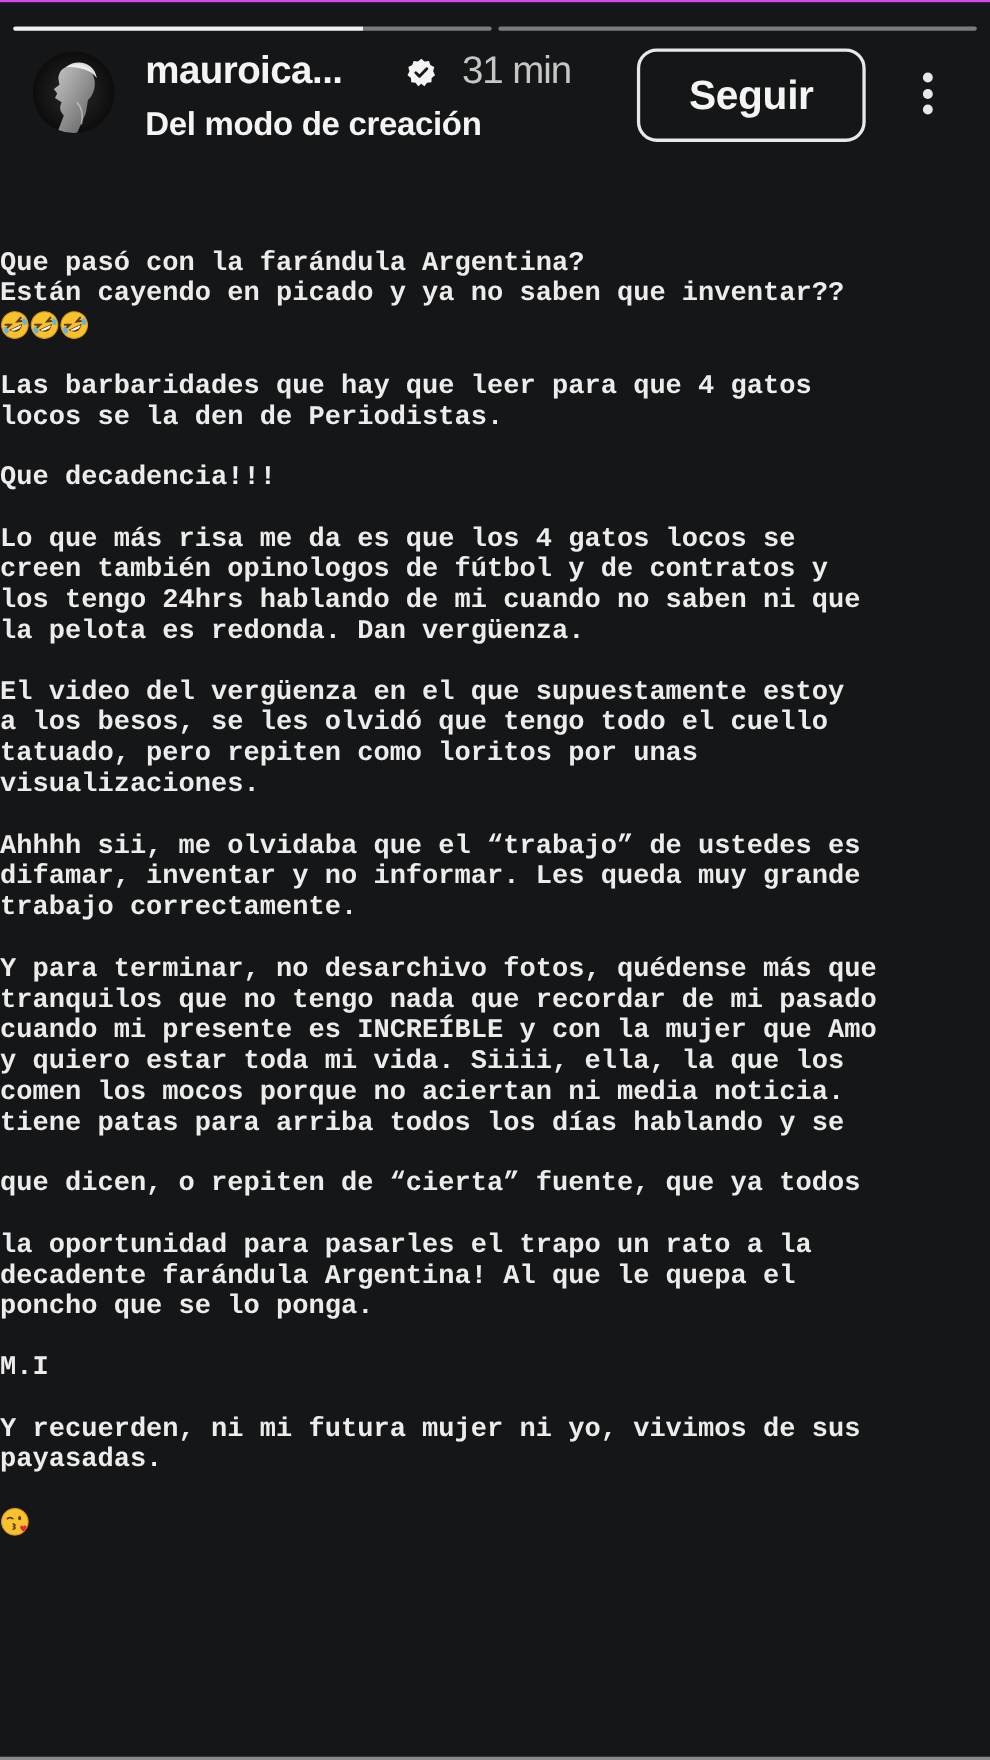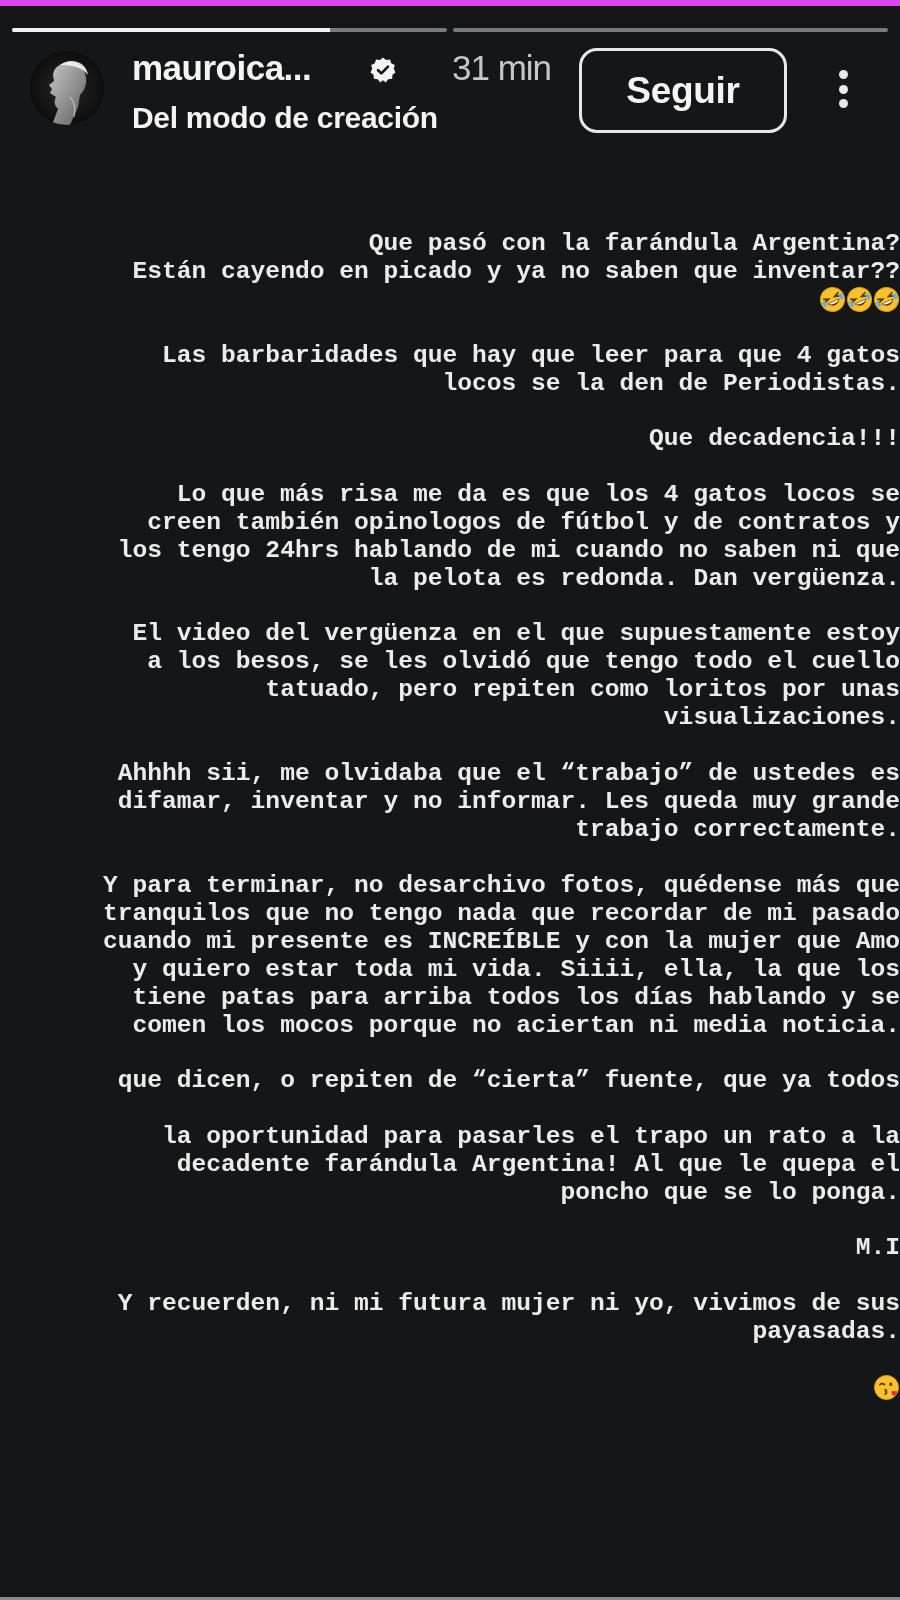--- a/index.html
+++ b/index.html
@@ -5,21 +5,21 @@
   * { box-sizing: border-box; margin: 0; padding: 0; }
   html, body {
     width: 900px; height: 1600px;
     background: #151617;
     overflow: hidden;
   }
   #story {
     position: relative;
     width: 900px; height: 1600px;
     background: #151617;
-    border-top: 6px solid #d946ef;
+    border-top: 2px solid #d946ef;
     border-bottom: 3px solid #8a8a8a;
     font-family: "Liberation Sans", sans-serif;
     color: #f2f2f2;
   }
   
   .progress {
     position: absolute; top: 22px; left: 12px; right: 12px;
     height: 4px; display: flex; gap: 6px;
   }
   .seg {
@@ -42,21 +42,20 @@
     letter-spacing: -0.5px; white-space: nowrap;
   }
   .verified {
     position: absolute; left: 369px; top: 50px;
     width: 28px; height: 28px;
   }
   .time {
     position: absolute; left: 420px; top: 42px;
     font-size: 35px; color: #c6c6c6; white-space: nowrap;
     letter-spacing: -1px;
-    margin-left: 32px;
   }
   .subtitle {
     position: absolute; left: 132px; top: 95px;
     font-size: 30px; font-weight: bold; color: #f4f4f4;
     letter-spacing: -0.3px; white-space: nowrap;
   }
   .follow-btn {
     position: absolute; left: 579px; top: 42px;
     width: 208px; height: 85px;
     border: 3px solid #e8e8e8; border-radius: 18px;
@@ -71,21 +70,21 @@
     width: 34px; height: 46px;
     display: flex; flex-direction: column; align-items: center; justify-content: space-between;
     padding: 4px 0; cursor: pointer;
   }
   .more-btn .dot {
     width: 9px; height: 9px; border-radius: 50%; background: #e8e8e8;
   }
   
   .content {
     position: absolute; left: 0; right: 0; top: 224px;
-    text-align: right;
+    text-align: left;
     font-family: "Liberation Mono", monospace;
     font-weight: bold;
     font-size: 24.6px;
     line-height: 28px;
     color: #ececec;
   }
   .line { display: block; white-space: pre; height: 28px; }
   .para { margin-bottom: 27.6px; }
   .emoji {
     font-family: "DejaVu Sans", sans-serif;
@@ -211,22 +210,22 @@
       <div class="para">
         <span class="line">Ahhhh sii, me olvidaba que el “trabajo” de ustedes es</span>
         <span class="line">difamar, inventar y no informar. Les queda muy grande</span>
         <span class="line">trabajo correctamente.</span>
       </div>
       <div class="para">
         <span class="line">Y para terminar, no desarchivo fotos, quédense más que</span>
         <span class="line">tranquilos que no tengo nada que recordar de mi pasado</span>
         <span class="line">cuando mi presente es INCREÍBLE y con la mujer que Amo</span>
         <span class="line">y quiero estar toda mi vida. Siiii, ella, la que los</span>
+        <span class="line">comen los mocos porque no aciertan ni media noticia.</span>
         <span class="line">tiene patas para arriba todos los días hablando y se</span>
-        <span class="line">comen los mocos porque no aciertan ni media noticia.</span>
       </div>
       <div class="para">
         <span class="line">que dicen, o repiten de “cierta” fuente, que ya todos</span>
       </div>
       <div class="para">
         <span class="line">la oportunidad para pasarles el trapo un rato a la</span>
         <span class="line">decadente farándula Argentina! Al que le quepa el</span>
         <span class="line">poncho que se lo ponga.</span>
       </div>
       <div class="para">

